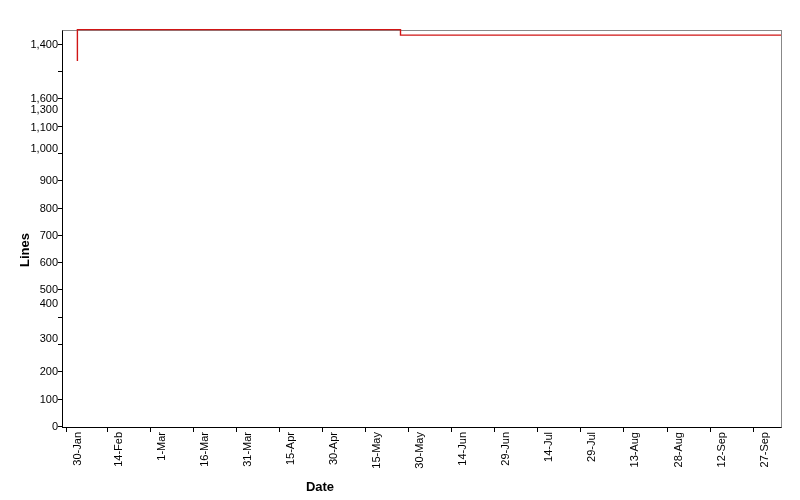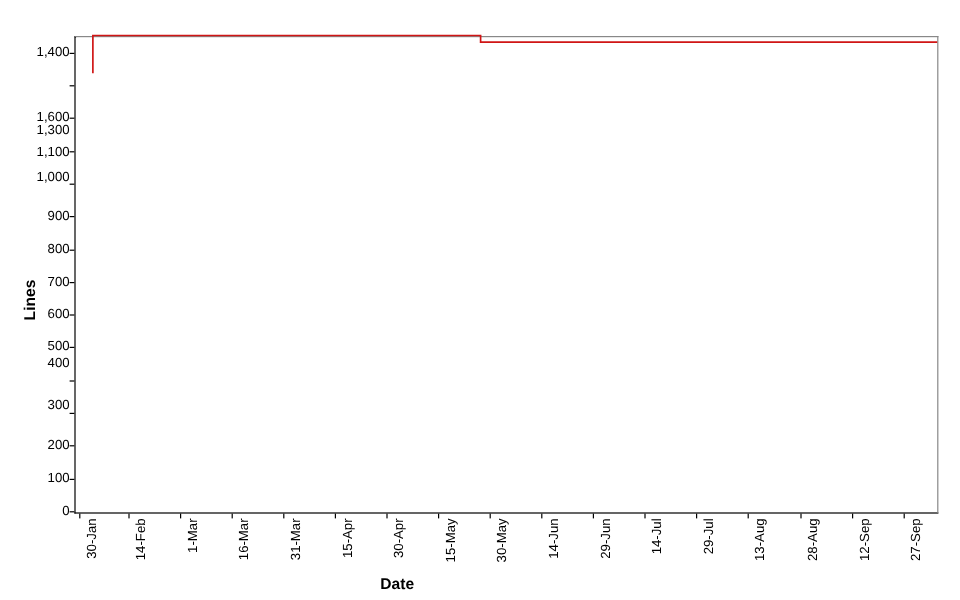--- a/index.html
+++ b/index.html
@@ -30,21 +30,21 @@
     left: 8px;
     top: 50%;
     transform: translateY(-50%) rotate(-90deg);
     transform-origin: center;
     font-weight: bold;
     font-size: 13px;
   }
   .x-axis-label {
     position: absolute;
     bottom: 6px;
-    left: 12px;
+    left: 1px;
     width: 638px;
     text-align: center;
     font-weight: bold;
     font-size: 13px;
   }
   .plot-area {
     position: absolute;
     left: 62px;
     top: 30px;
     width: 720px;

